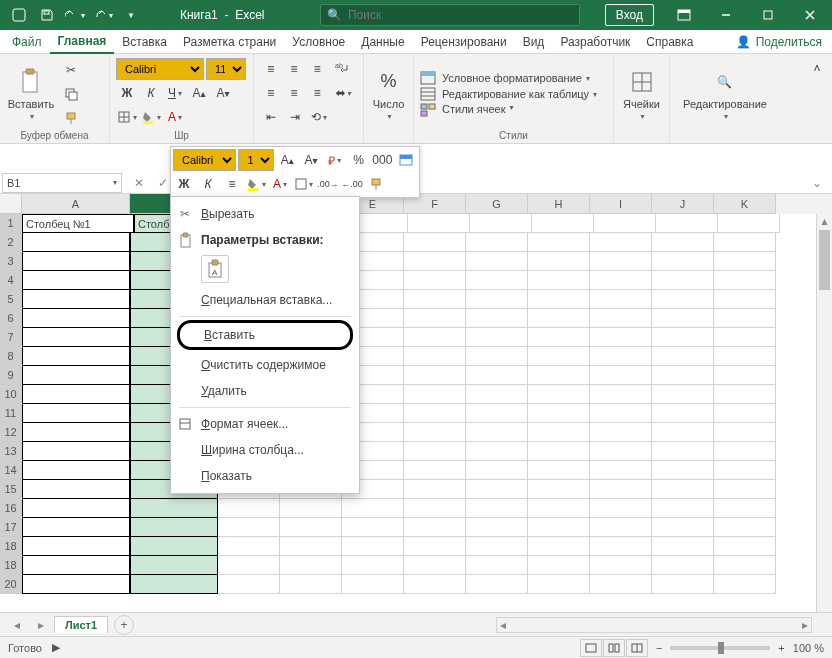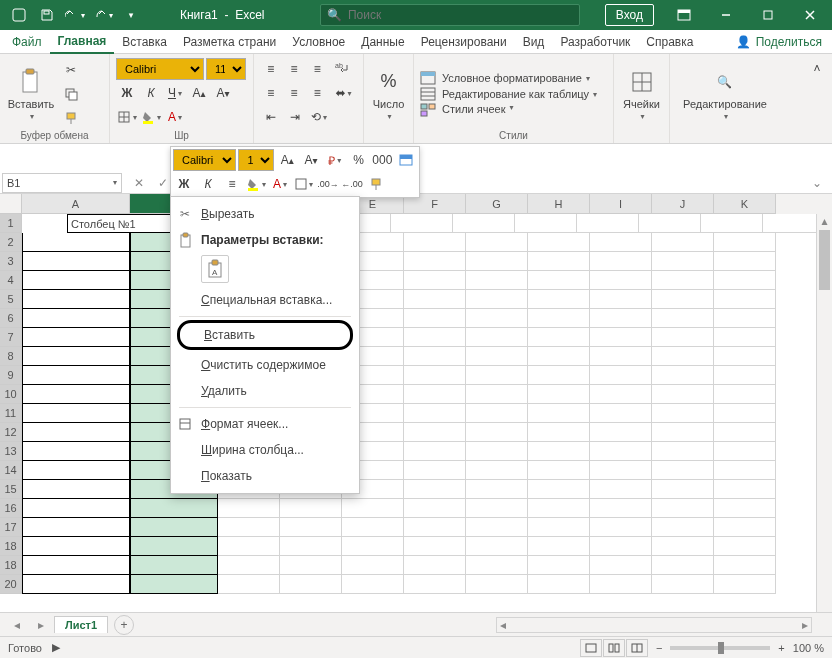--- a/index.html
+++ b/index.html
@@ -351,21 +351,21 @@
       <div class="colh" style="width: 62px;">F</div>
       <div class="colh" style="width: 62px;">G</div>
       <div class="colh" style="width: 62px;">H</div>
       <div class="colh" style="width: 62px;">I</div>
       <div class="colh" style="width: 62px;">J</div>
       <div class="colh" style="width: 62px;">K</div>
     </div>
   <div class="rows" id="rows">
       <div class="row">
         <div class="rowh dark">1</div>
-        <div class="cell bordered first" style="width: 112px; margin-left: 45px;">Столбец №1</div>
+        <div class="cell bordered first" style="width: 112px;">Столбец №1</div>
         <div class="cell bordered first sel" style="width: 88px;">Столб</div>
         <div class="cell" style="width: 62px;"></div>
         <div class="cell" style="width: 62px;"></div>
         <div class="cell" style="width: 62px;"></div>
         <div class="cell" style="width: 62px;"></div>
         <div class="cell" style="width: 62px;"></div>
         <div class="cell" style="width: 62px;"></div>
         <div class="cell" style="width: 62px;"></div>
         <div class="cell" style="width: 62px;"></div>
         <div class="cell" style="width: 62px;"></div>

